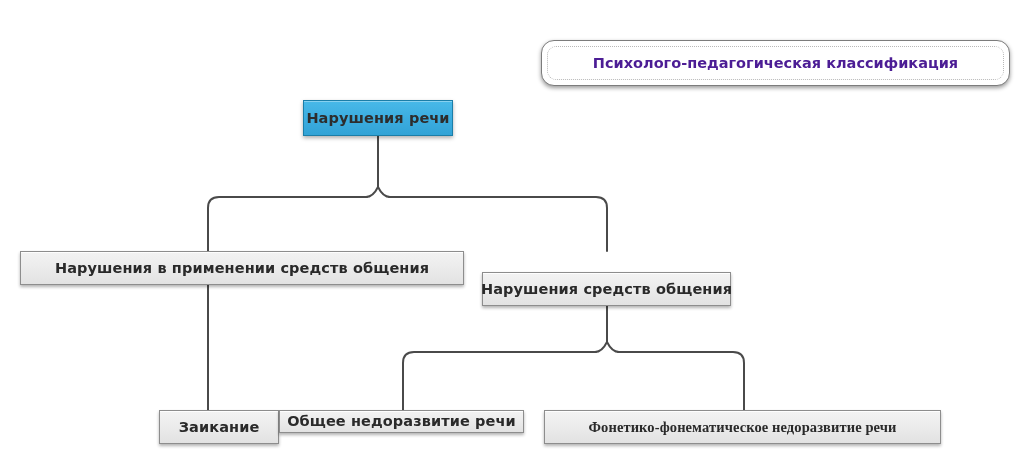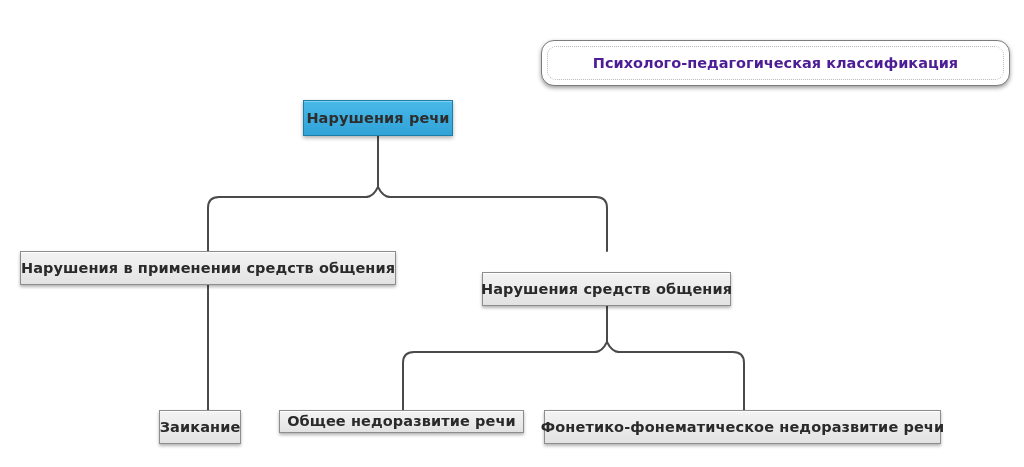--- a/index.html
+++ b/index.html
@@ -117,33 +117,33 @@
 
   <div id="title-plate" style="left:541px; top:40px; width:469px; height:46px;">
     <span class="inner-dash"></span>
     <span class="title-text">Психолого-педагогическая классификация</span>
   </div>
 
   <div class="node root" style="left:303px; top:100px; width:150px; height:36px;">
     <span class="node-label">Нарушения речи</span>
   </div>
 
-  <div class="node" style="left:20px; top:251px; width:376px; height:34px;">
+  <div class="node" style="left:20px; top:251px; width:444px; height:34px;">
     <span class="node-label">Нарушения в применении средств общения</span>
   </div>
 
   <div class="node" style="left:482px; top:251px; width:249px; height:34px;margin-top:21px;">
     <span class="node-label">Нарушения средств общения</span>
   </div>
 
-  <div class="node" style="left:159px; top:410px; width:82px; height:34px;">
+  <div class="node" style="left:159px; top:410px; width:120px; height:34px;">
     <span class="node-label">Заикание</span>
   </div>
 
   <div class="node" style="left:279px; top:410px; width:245px; height:23px;">
     <span class="node-label">Общее недоразвитие речи</span>
   </div>
 
-  <div class="node" style="left:544px; top:410px; width:397px; height:34px;">
+  <div class="node" style="left:544px; top:410px; width:397px; height:34px;font-family:Liberation Serif, serif;">
     <span class="node-label">Фонетико-фонематическое недоразвитие речи</span>
   </div>
 
 </div>
 
 </body></html>

